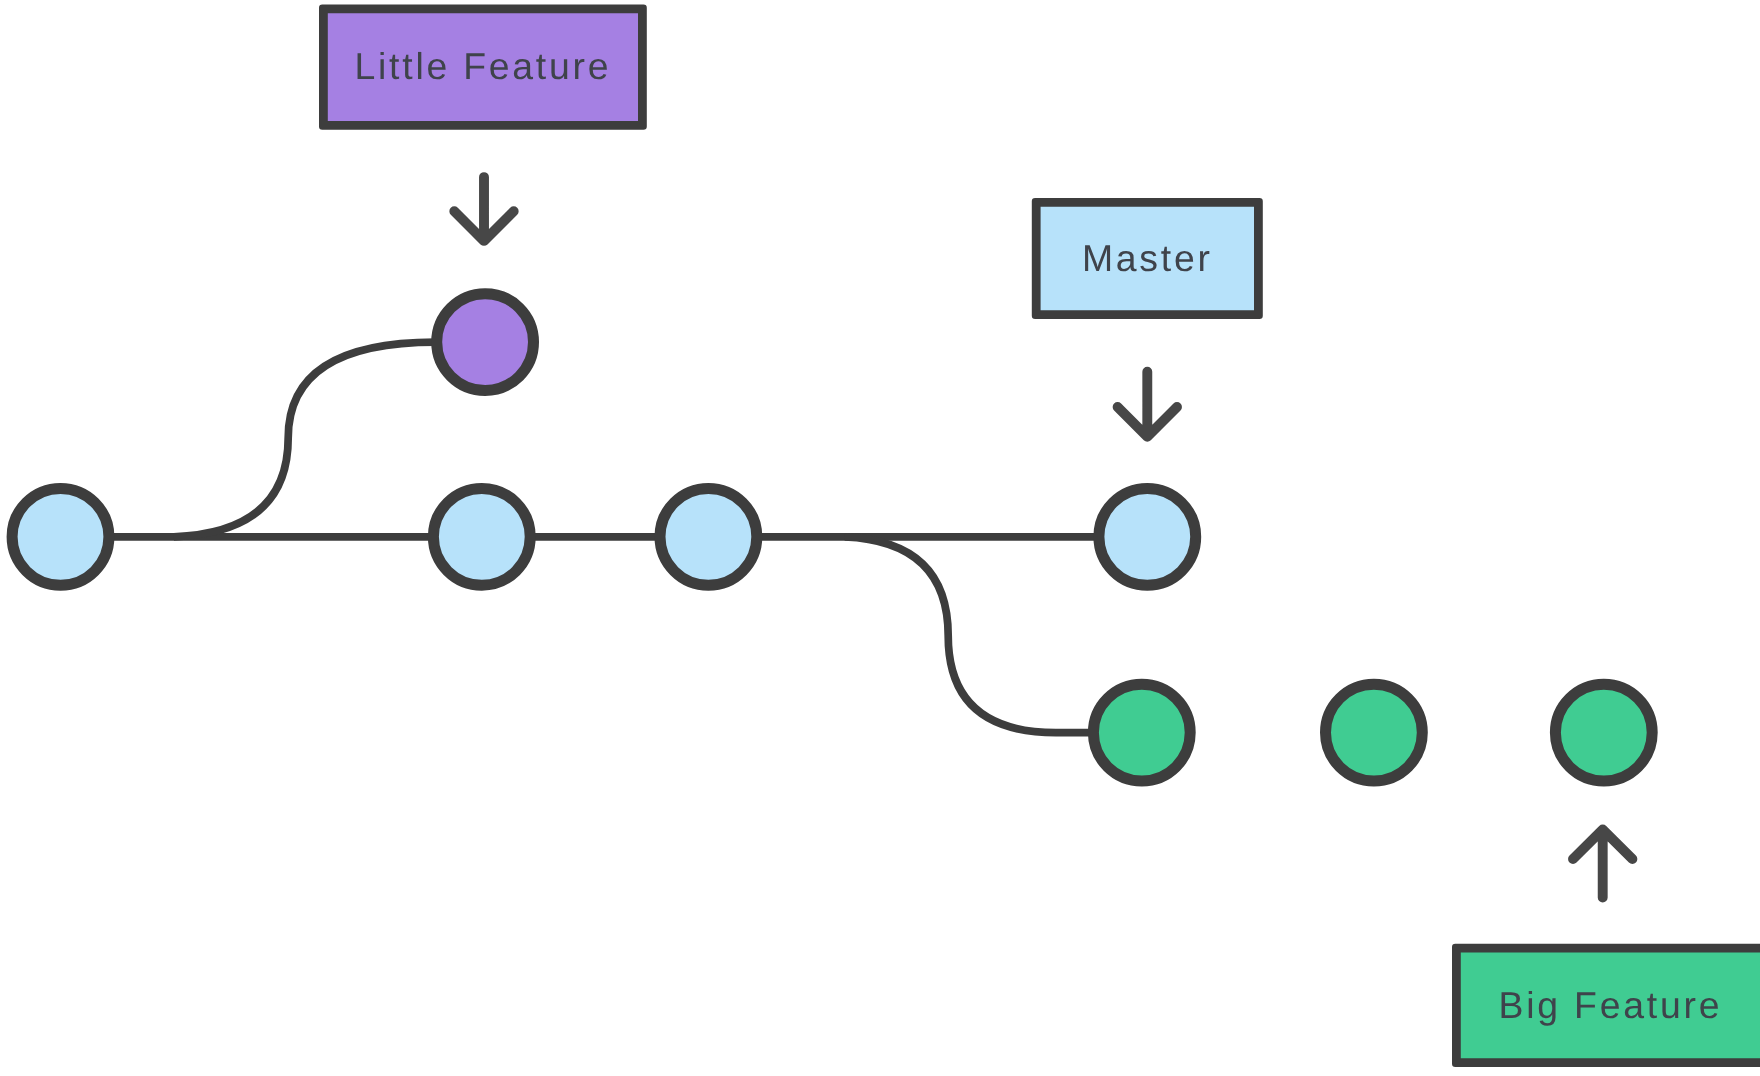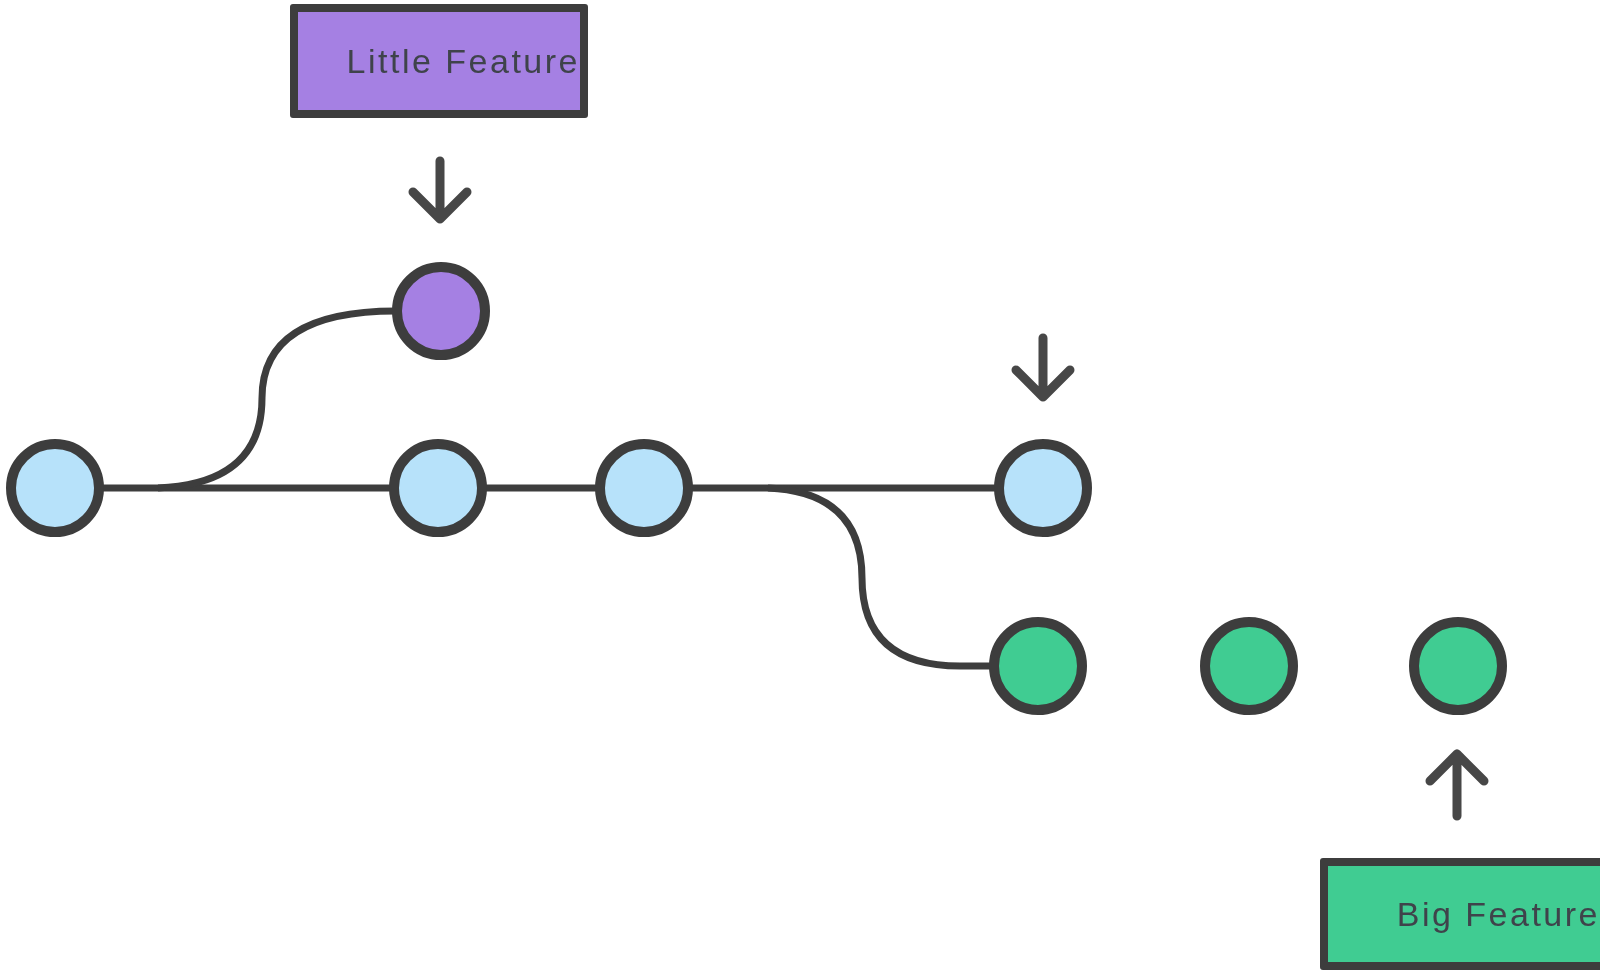--- a/index.html
+++ b/index.html
@@ -17,21 +17,21 @@
   }
   .canvas svg {
     position: absolute;
     left: 0;
     top: 0;
   }
   .branch-label {
     position: absolute;
     display: flex;
     align-items: center;
-    justify-content: flex-end;
+    justify-content: center;
     box-sizing: border-box;
     border: 8px solid #3d3d3d;
     border-radius: 3px;
     font-size: 34px;
     letter-spacing: 2.5px;
     color: #3f434b;
     white-space: nowrap;
   }
 </style>
 </head>
@@ -55,17 +55,20 @@
       <path d="M 1043 338 L 1043 397
          M 1016 370 L 1043 397 L 1070 370" fill="none" stroke="#474747" stroke-width="9" stroke-linecap="round" stroke-linejoin="round"></path>
       <path d="M 1457 816 L 1457 754
          M 1430 781 L 1457 754 L 1484 781" fill="none" stroke="#474747" stroke-width="9" stroke-linecap="round" stroke-linejoin="round"></path>
     </svg>
 
   <div class="branch-label" id="label-0" style="left: 290px; top: 4px; width: 298px; height: 114px; background: rgb(165, 128, 227);">
     <span>Little Feature</span>
   </div>
 
+  <div class="branch-label" id="label-1" style="left: 938px; top: 180px; width: 210px; height: 110px; background: rgb(183, 226, 250);">
+    <span>Master</span>
+  </div>
 
   <div class="branch-label" id="label-2" style="left: 1320px; top: 858px; width: 288px; height: 112px; background: rgb(64, 204, 146);">
     <span>Big Feature</span>
   </div>
 </div>
 
 </body></html>

